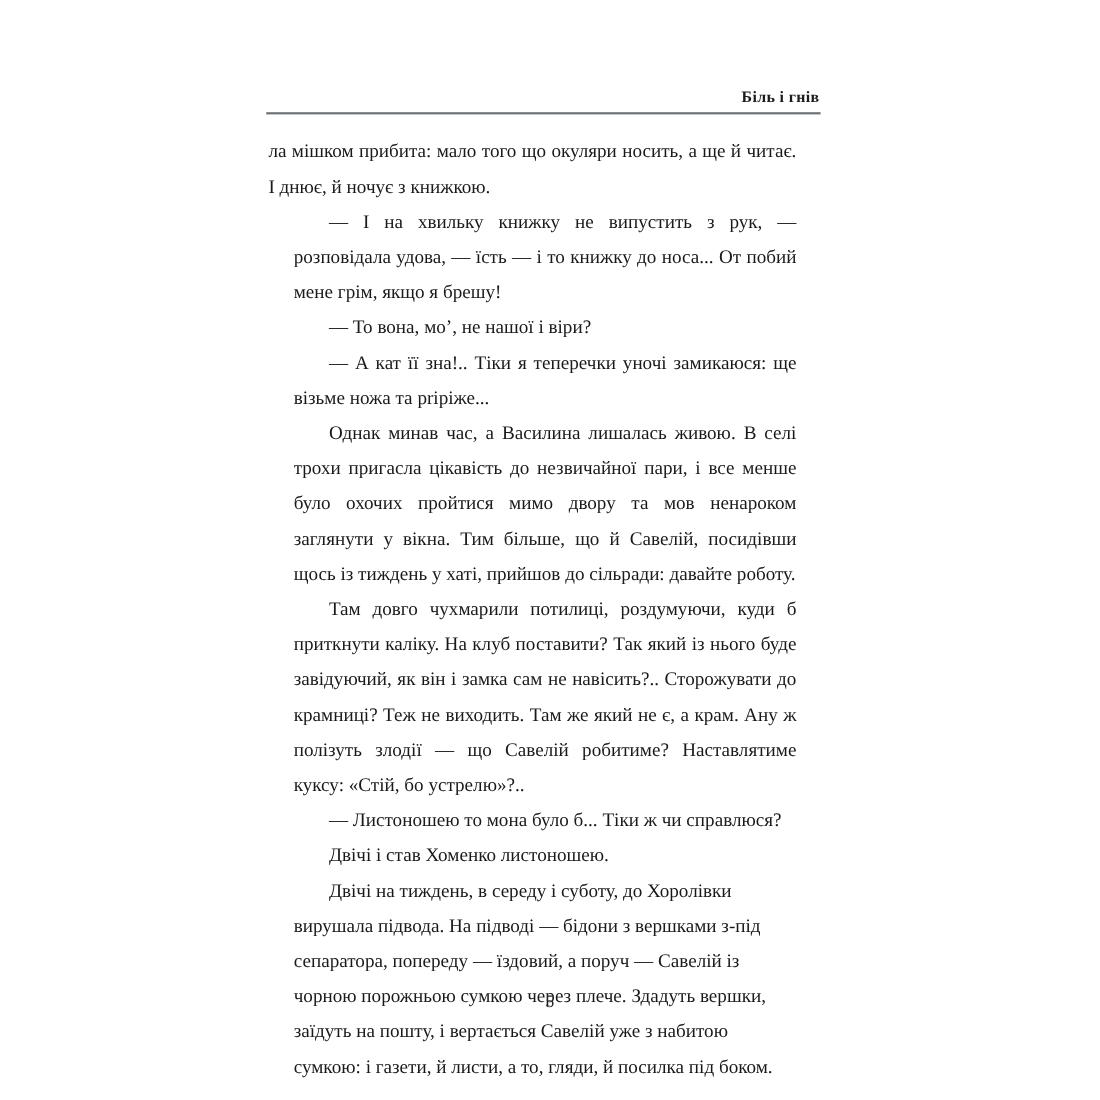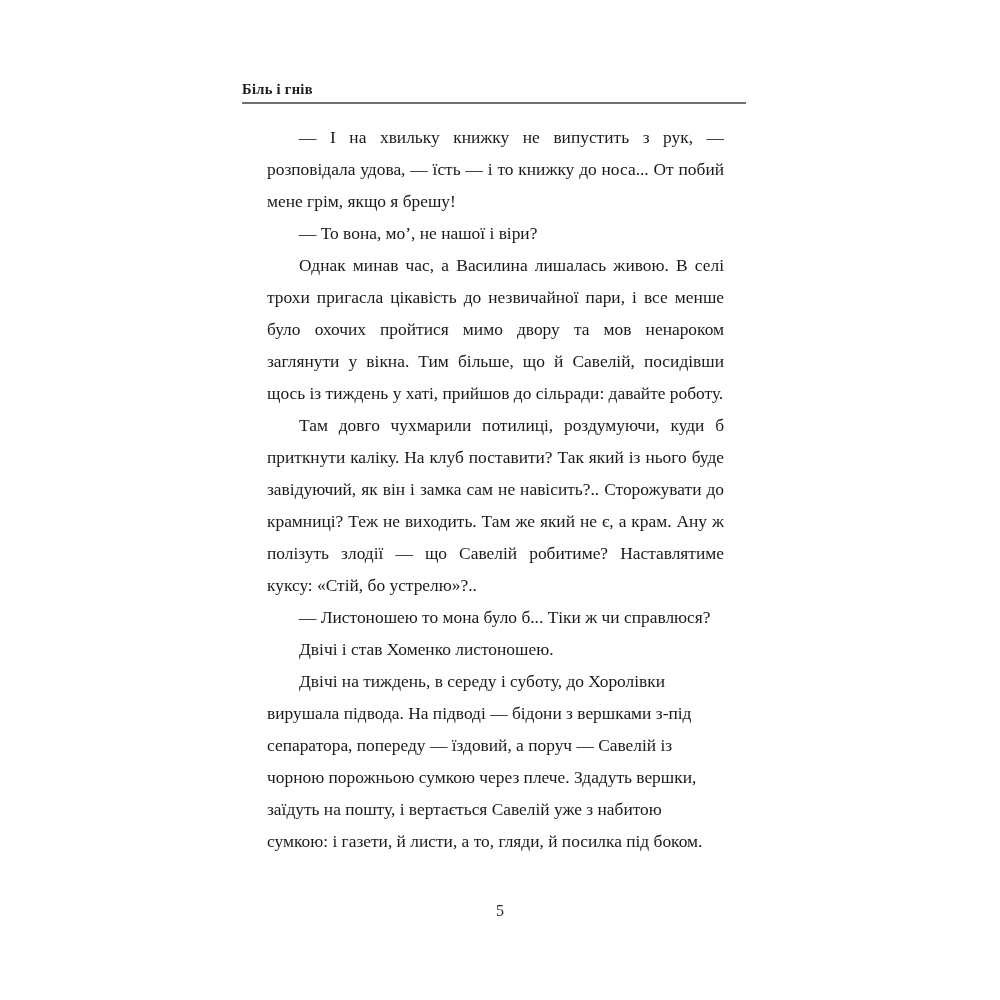--- a/index.html
+++ b/index.html
@@ -27,20 +27,21 @@
 
   
   .running-head {
     position: absolute;
     left: 242px;
     top: 80px;
     width: 504px;
   }
   .running-head-title {
     display: block;
+    text-align: right;
     font-size: 14.5px;
     font-weight: bold;
     letter-spacing: 0.3px;
     color: #1c1c1c;
     line-height: 18px;
     padding-right: 1px;
   }
   .head-rule {
     margin-top: 4px;
     height: 2px;
@@ -96,22 +97,24 @@
 <body>
 
 <div class="page">
 
   <div class="running-head">
     <span class="running-head-title">Біль і гнів</span>
     <div class="head-rule"></div>
   </div>
 
   <div class="textblock">
+    <p class="cont">ла мішком прибита: мало того що окуляри носить, а ще й читає. І днює, й ночує з книжкою.</p>
     <p class="indent">— І на хвильку книжку не випустить з рук, — розповідала удова, — їсть — і то книжку до носа... От побий мене грім, якщо я брешу!</p>
     <p class="indent">— То вона, мо’, не нашої і віри?</p>
+    <p class="indent">— А кат її зна!.. Тіки я теперечки уночі замикаюся: ще візьме ножа та priріже...</p>
     <p class="indent">Однак минав час, а Василина лишалась живою. В селі трохи пригасла цікавість до незвичайної пари, і все менше було охочих пройтися мимо двору та мов ненароком заглянути у вікна. Тим більше, що й Савелій, посидівши щось із тиждень у хаті, прийшов до сільради: давайте роботу.</p>
     <p class="indent">Там довго чухмарили потилиці, роздумуючи, куди б приткнути каліку. На клуб поставити? Так який із нього буде завідуючий, як він і замка сам не навісить?.. Сторожувати до крамниці? Теж не виходить. Там же який не є, а крам. Ану ж полізуть злодії — що Савелій робитиме? Наставлятиме куксу: «Стій, бо устрелю»?..</p>
     <p class="indent">— Листоношею то мона було б... Тіки ж чи справлюся?</p>
     <p class="indent">Двічі і став Хоменко листоношею.</p>
     <p class="indent">Двічі на тиждень, в середу і суботу, до Хоролівки вирушала підвода. На підводі — бідони з вершками з-під сепаратора, попереду — їздовий, а поруч — Савелій із чорною порожньою сумкою через плече. Здадуть вершки, заїдуть на пошту, і вертається Савелій уже з набитою сумкою: і газети, й листи, а то, гляди, й посилка під боком.</p>
   </div>
 
   <div class="folio">5</div>
 
 </div>

